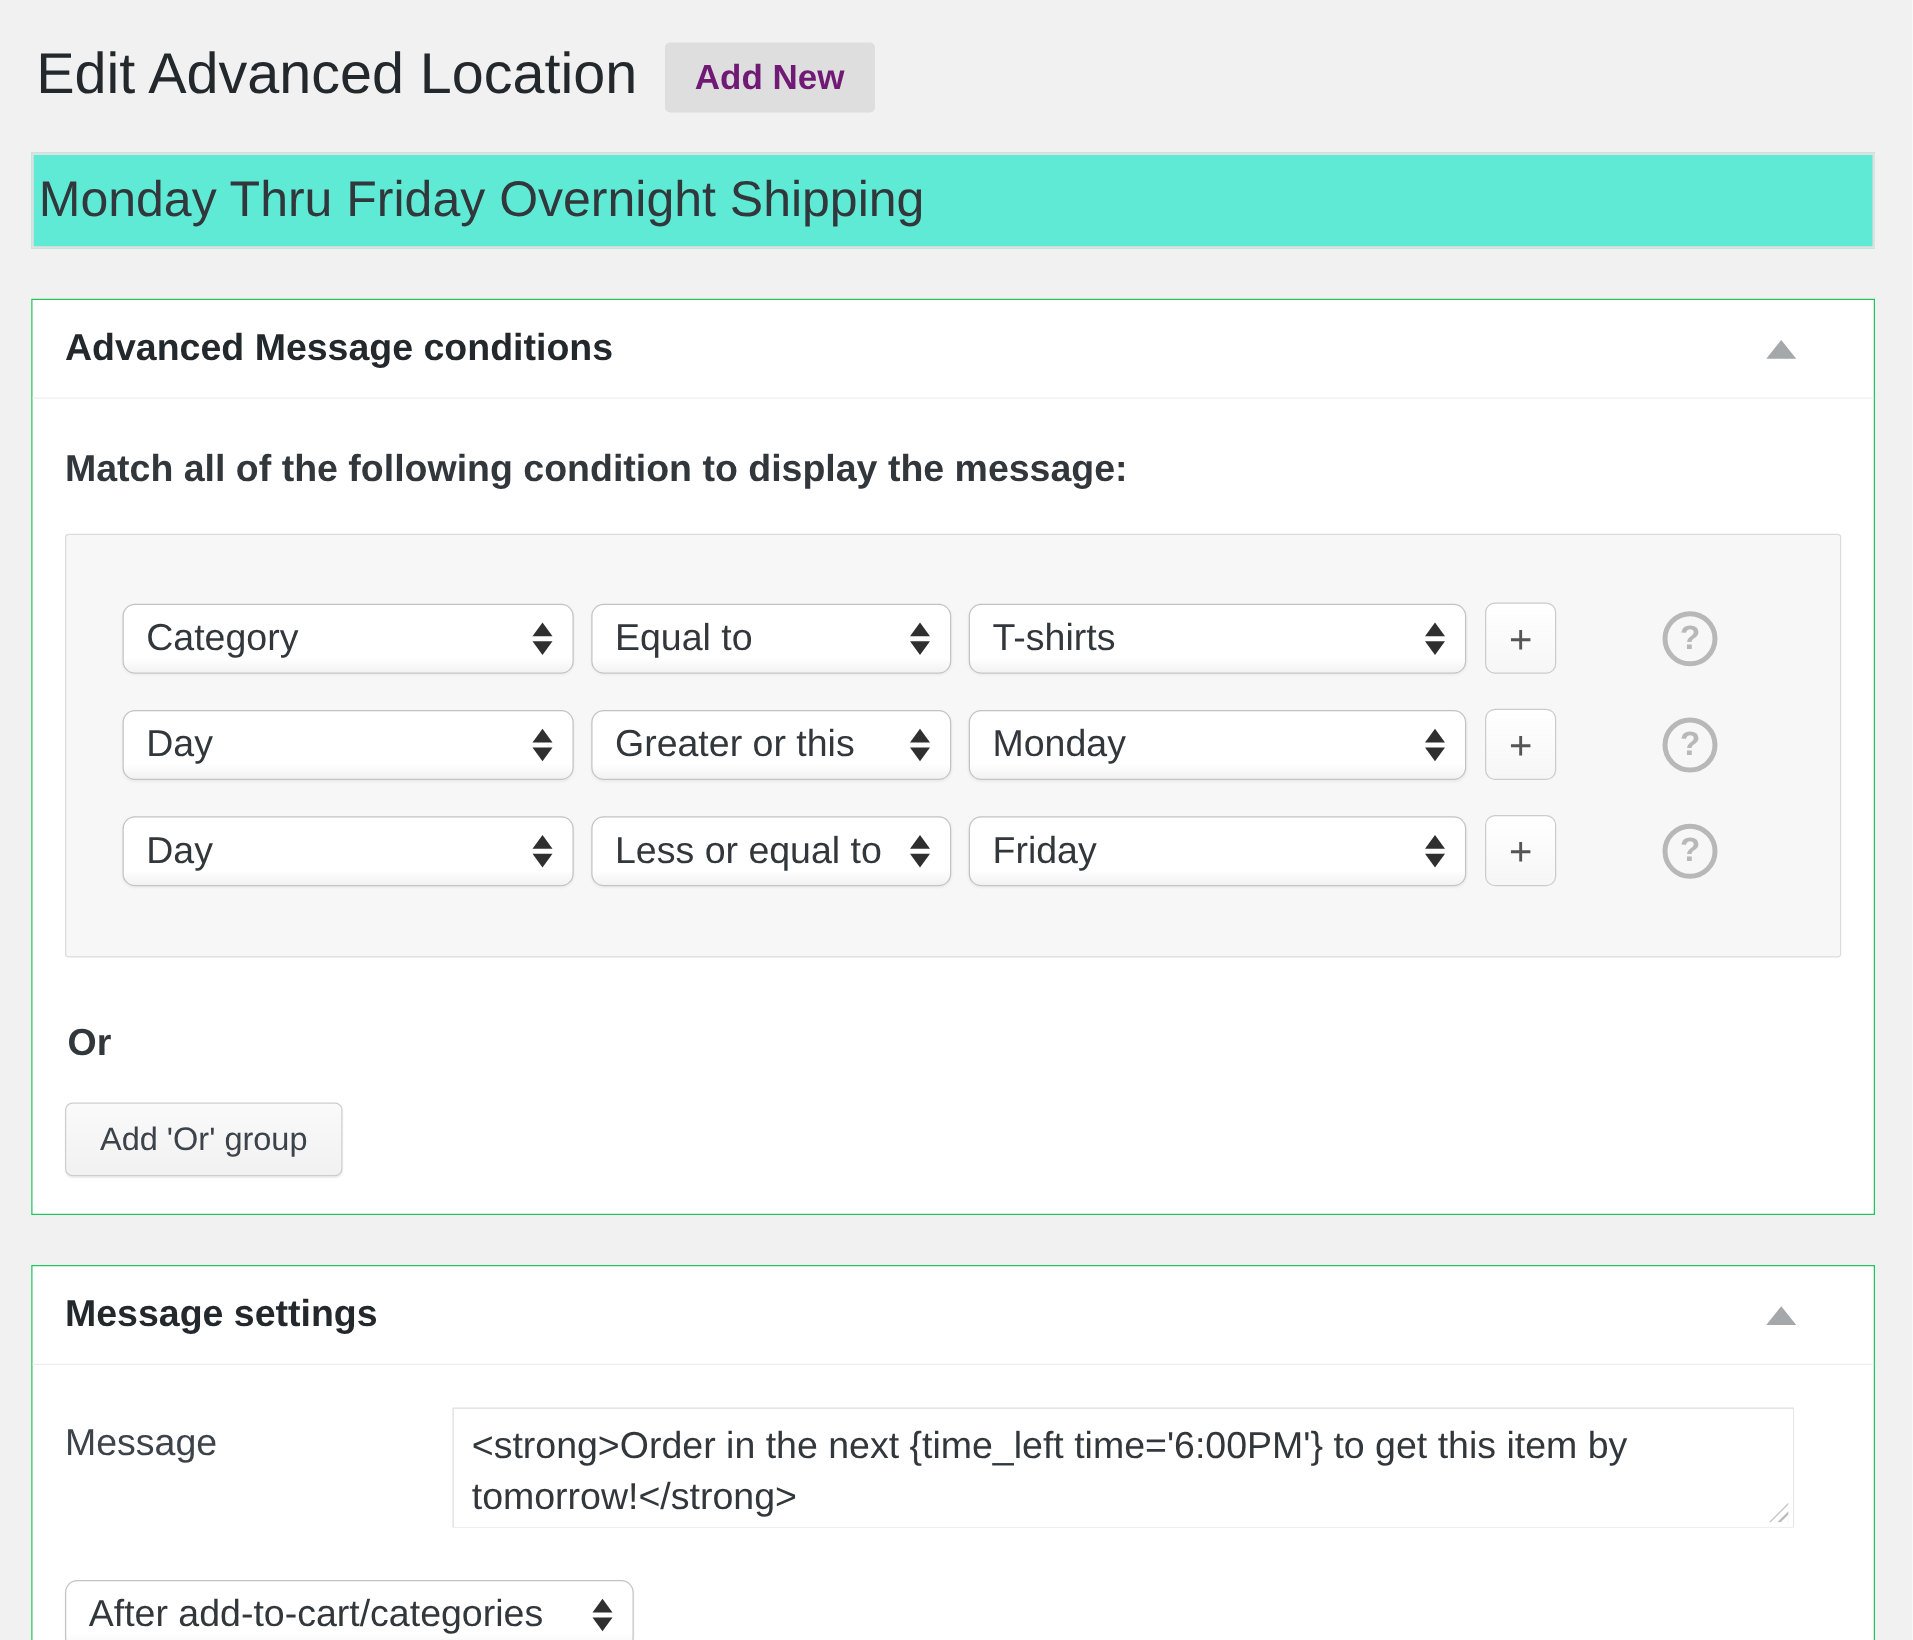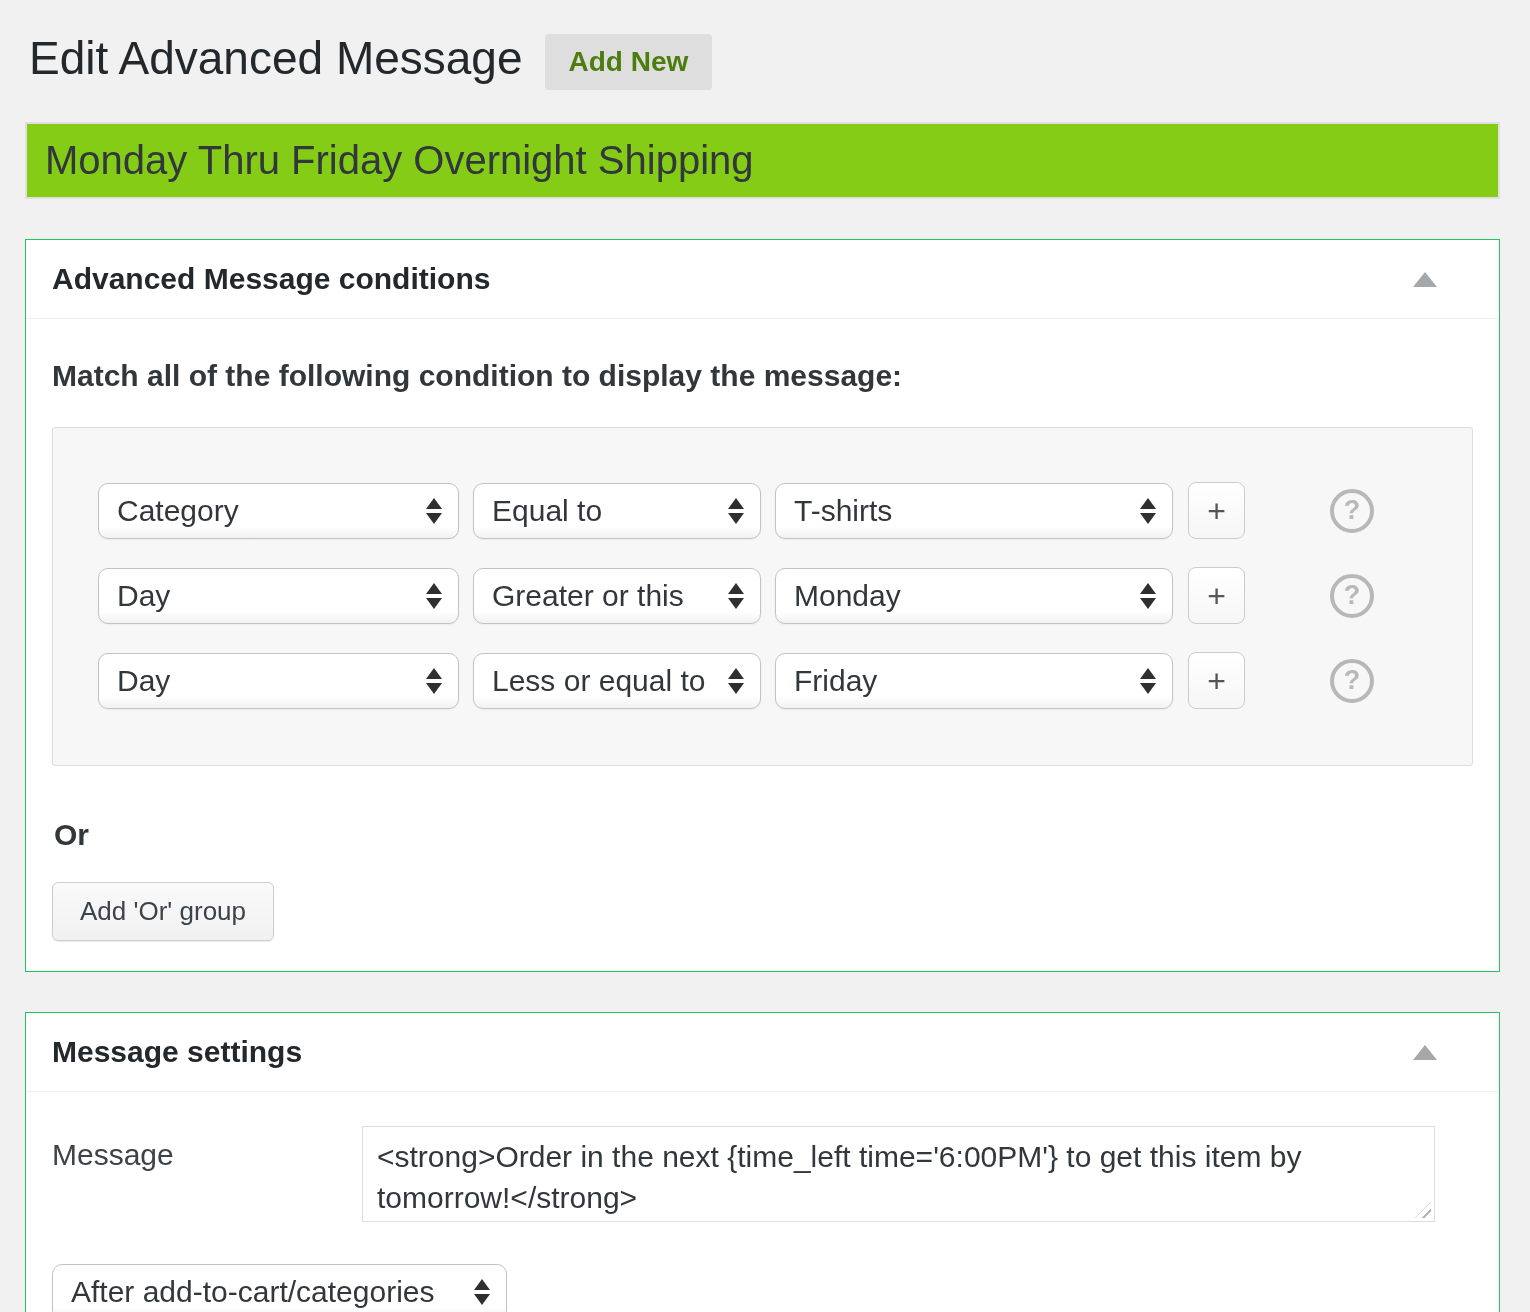--- a/index.html
+++ b/index.html
@@ -16,37 +16,37 @@
   .page-title {
     font-size: 46px;
     font-weight: 400;
     color: #23282d;
     line-height: 1.2;
   }
   .add-new-btn {
     margin-left: 22px;
     margin-top: 6px;
     background: #dedede;
-    color: #4d7c0f;
+    color: #701a75;
     font-size: 28px;
     font-weight: 700;
     padding: 12px 24px;
     border: none;
     border-radius: 4px;
     cursor: pointer;
     font-family: inherit;
   }
 
   
   .title-input-wrap { margin-top: 32px; }
   .title-input {
     width: 100%;
-    background: #84cc16;
+    background: #5eead4;
     border: 2px solid #e0e0e0;
-    padding: 14px 18px;
+    padding: 14px 4px;
     font-size: 40px;
     color: #32373c;
     font-family: inherit;
     outline: none;
   }
 
   
   .metabox {
     background: #fff;
     border: 1px solid #22c55e;
@@ -189,21 +189,21 @@
     width: 16px; height: 16px;
     background: repeating-linear-gradient(135deg, transparent 0 4px, #b5b5b5 4px 6px);
     clip-path: polygon(100% 0, 100% 100%, 0 100%);
   }
   .sel-location { width: 455px; }
 </style>
 </head>
 <body>
 
 <div class="page-header">
-  <h1 class="page-title">Edit Advanced Message</h1>
+  <h1 class="page-title">Edit Advanced Location</h1>
   <button class="add-new-btn">Add New</button>
 </div>
 
 <div class="title-input-wrap">
   <input class="title-input" type="text" value="Monday Thru Friday Overnight Shipping" style="">
 </div>
 
 <div class="metabox">
   <div class="metabox-header">
     <span class="metabox-title">Advanced Message conditions</span>

